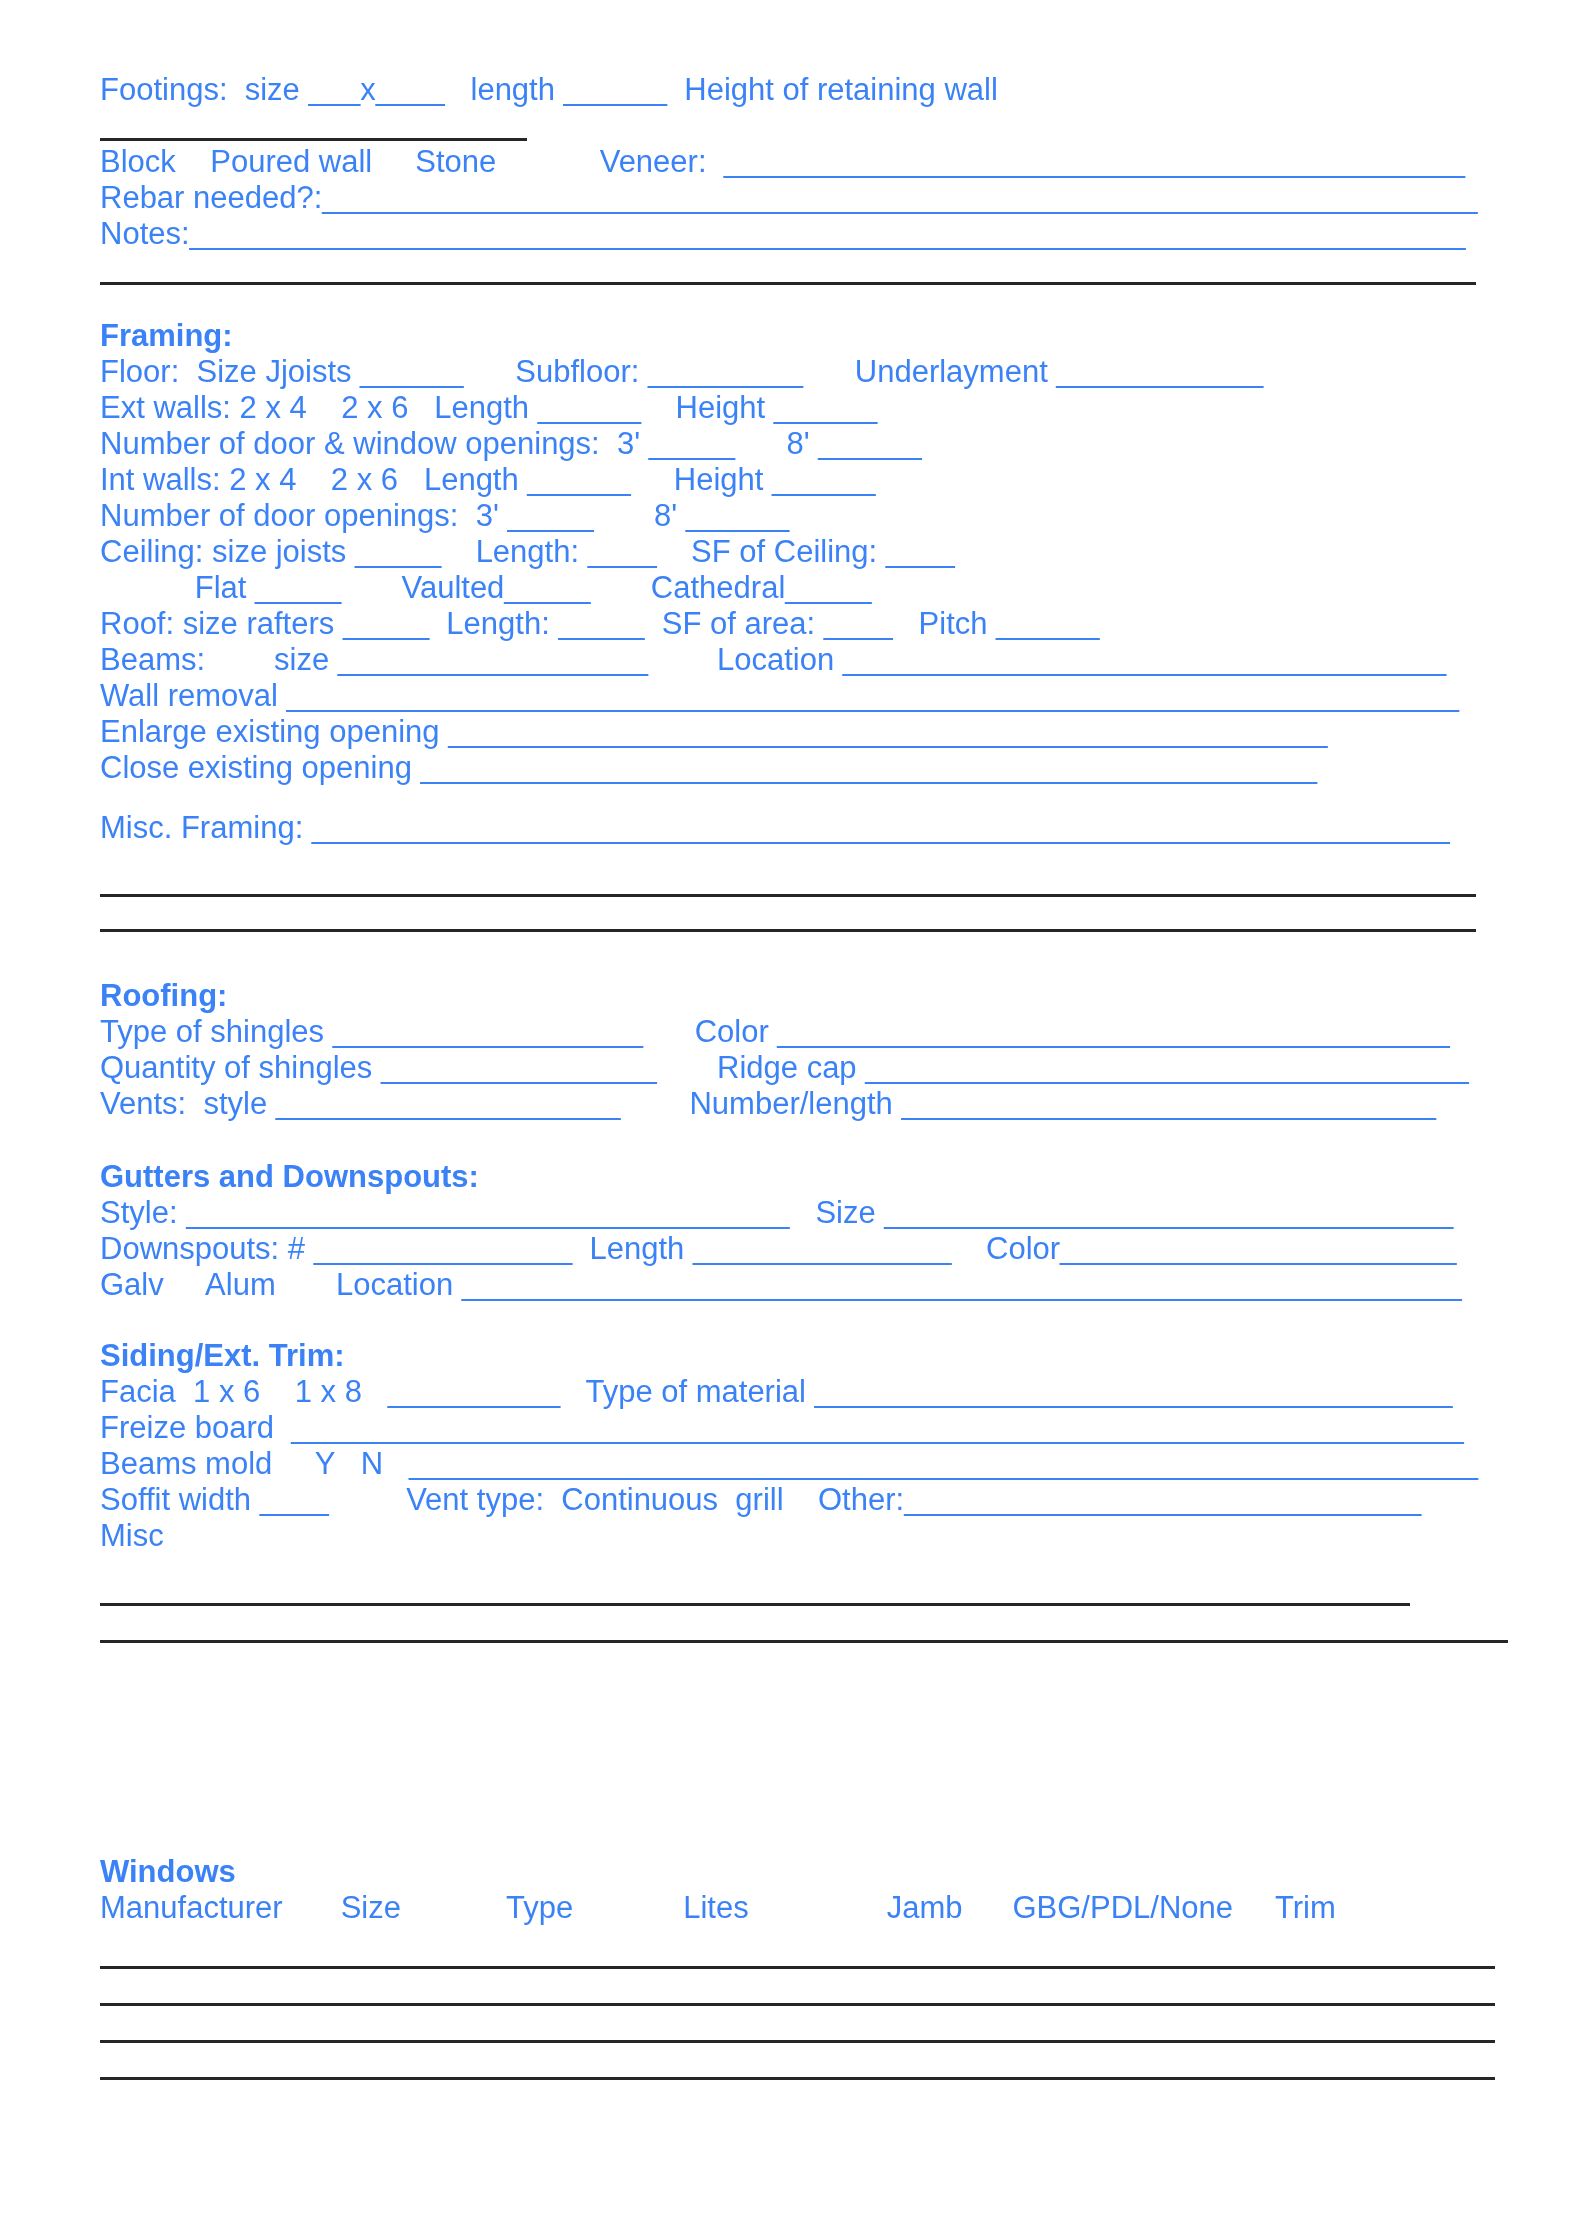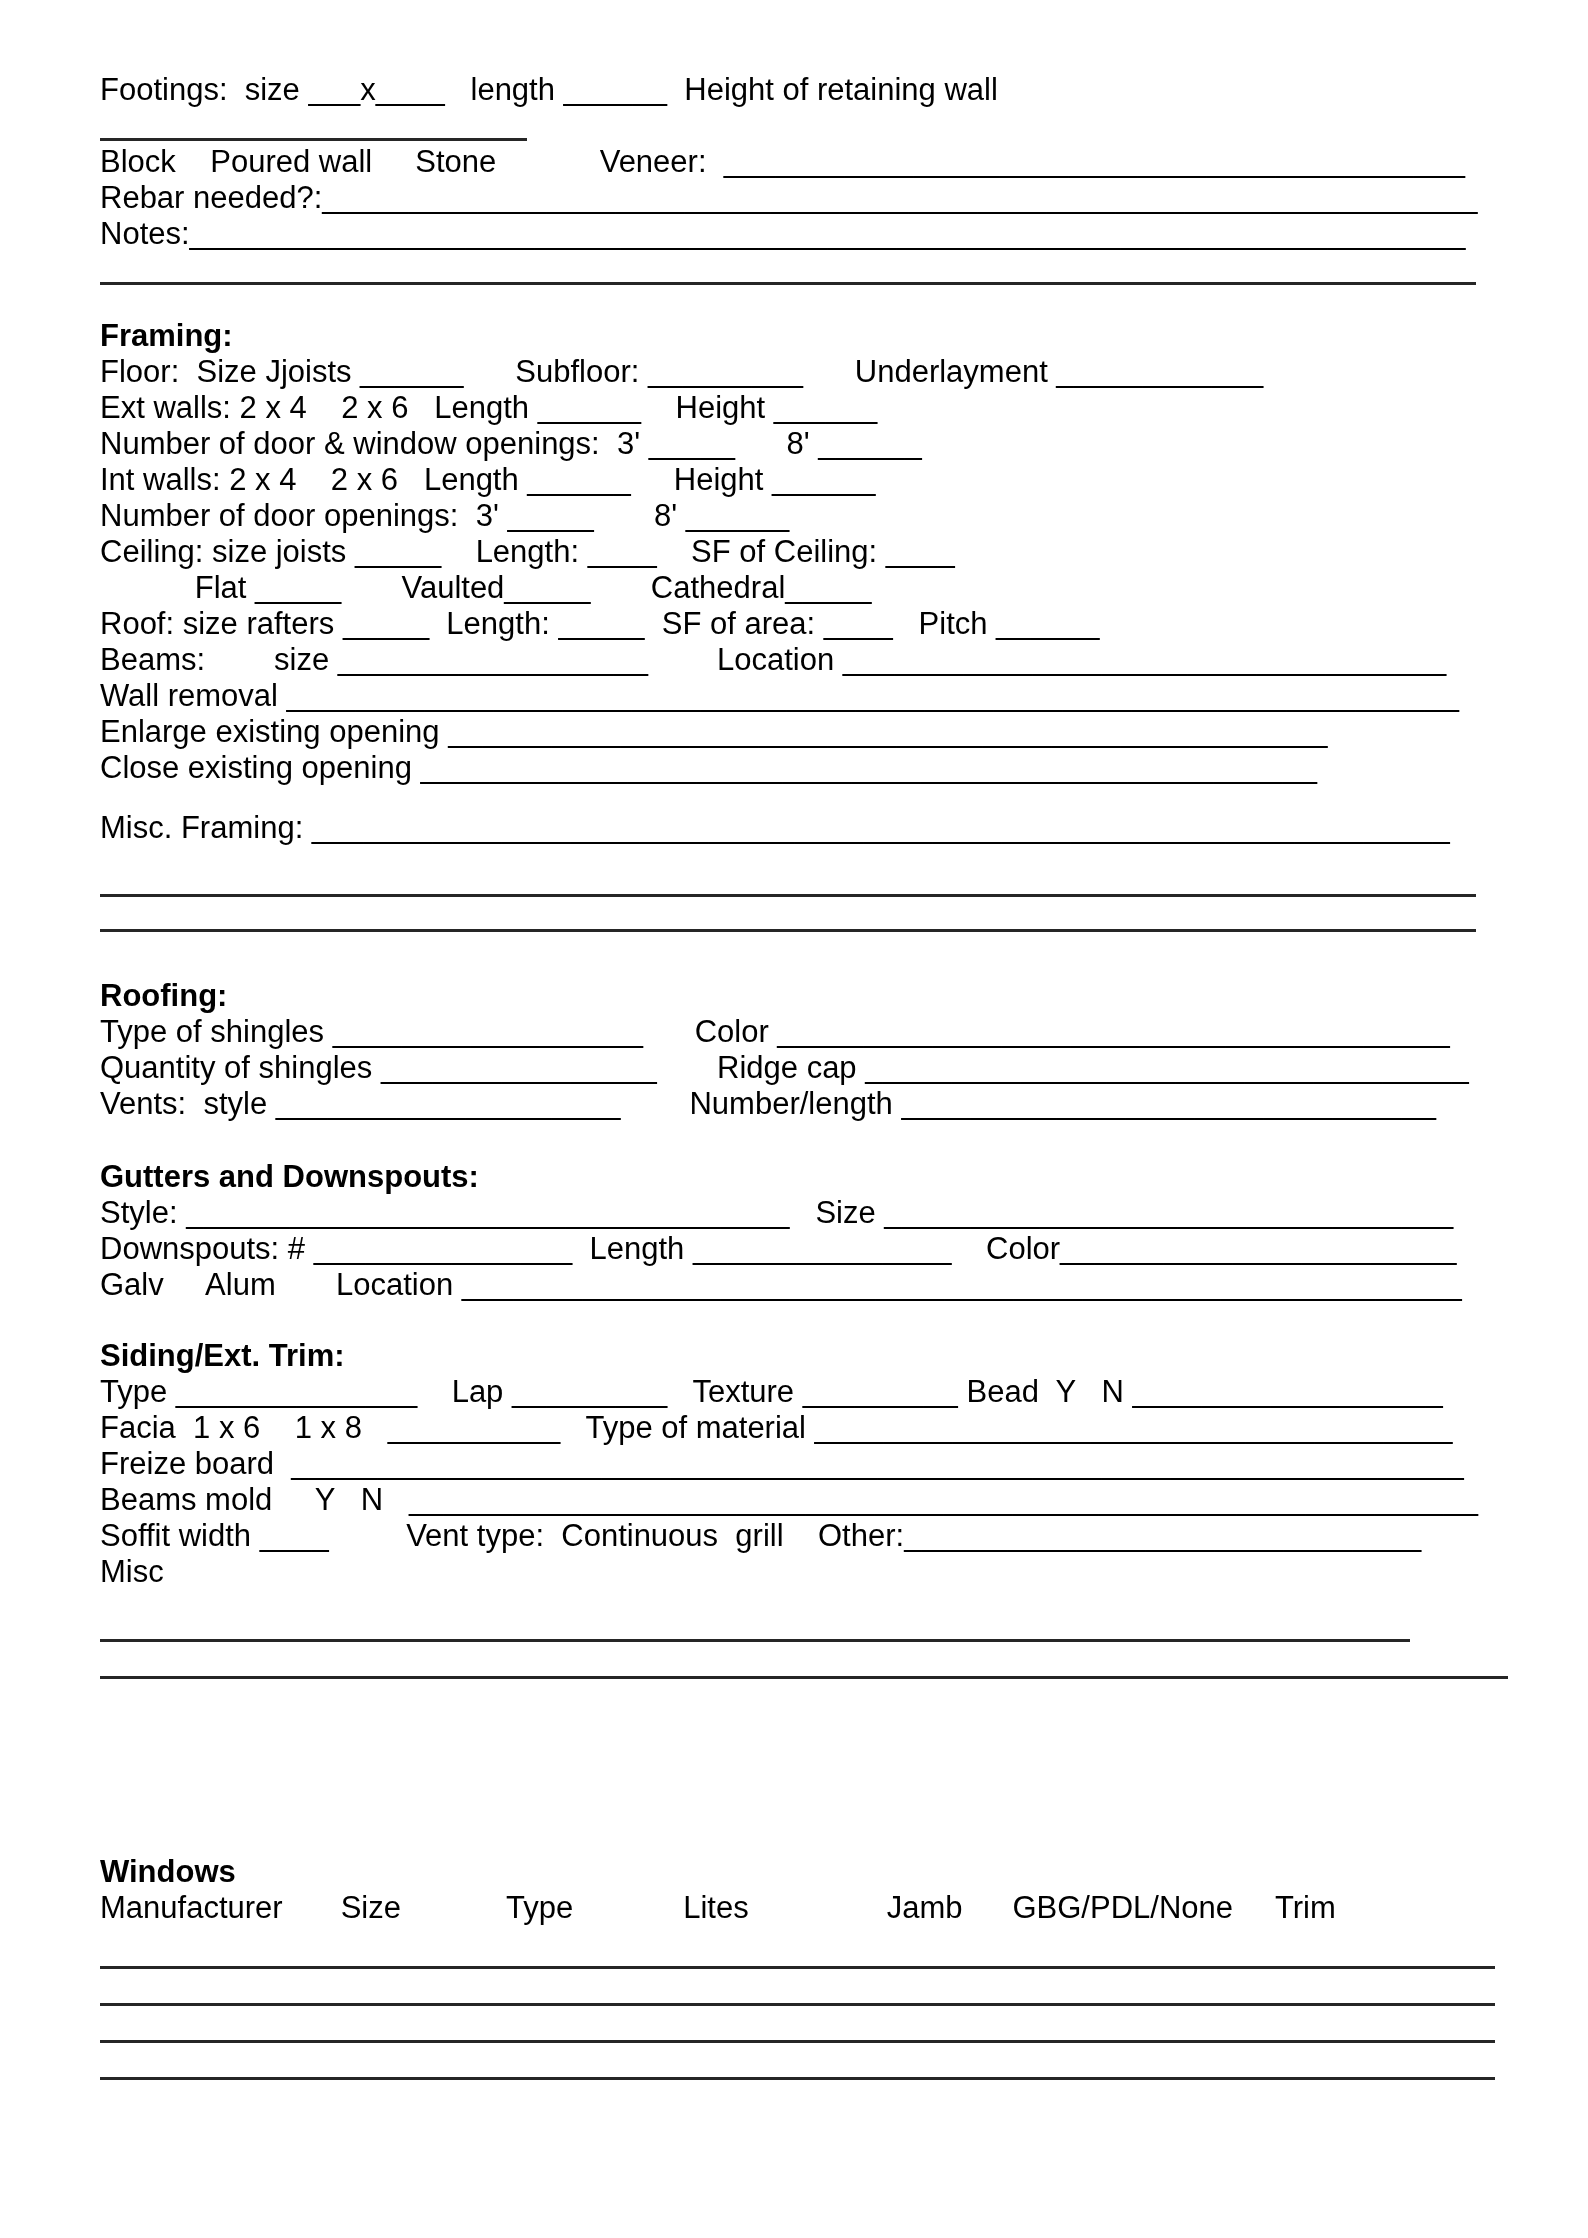--- a/index.html
+++ b/index.html
@@ -1,21 +1,21 @@
 <!DOCTYPE html>
 <html><head>
 <meta charset="utf-8">
 <style>
   html,body{margin:0;padding:0;background:#e8e8e8;}
   .page{
     position:relative;
     width:1588px;height:2238px;
     background:#ffffff;
     font-family:"Liberation Sans","DejaVu Sans",sans-serif;
-    color:#000000;
+    color:#3b82f6;
     overflow:hidden;
   }
   .sec{position:absolute;left:100px;right:0;}
   .row{
     height:36px;line-height:36px;
     font-size:31px;
     white-space:pre;
     letter-spacing:0;
   }
   .row.heading{font-weight:bold;}
@@ -87,21 +87,20 @@
 
   <section class="sec" style="top:1159px">
     <div class="row heading">Gutters and Downspouts:</div>
     <div class="row">Style: ___________________________________   Size _________________________________</div>
     <div class="row">Downspouts: # _______________  Length _______________    Color_______________________</div>
     <div class="row">Galv     Alum       Location __________________________________________________________</div>
   </section>
 
   <section class="sec" style="top:1338px">
     <div class="row heading">Siding/Ext. Trim:</div>
-    <div class="row">Type ______________    Lap _________   Texture _________ Bead  Y   N __________________</div>
     <div class="row">Facia  1 x 6    1 x 8   __________   Type of material _____________________________________</div>
     <div class="row">Freize board  ____________________________________________________________________</div>
     <div class="row">Beams mold     Y   N   ______________________________________________________________</div>
     <div class="row">Soffit width ____         Vent type:  Continuous  grill    Other:______________________________</div>
     <div class="row">Misc</div>
     <div class="rule-row tall" style="height:55px">
       <span class="rule" style="width:1310px"></span>
     </div>
     <div class="rule-row" style="height:37px">
       <span class="rule" style="width:1408px"></span>

